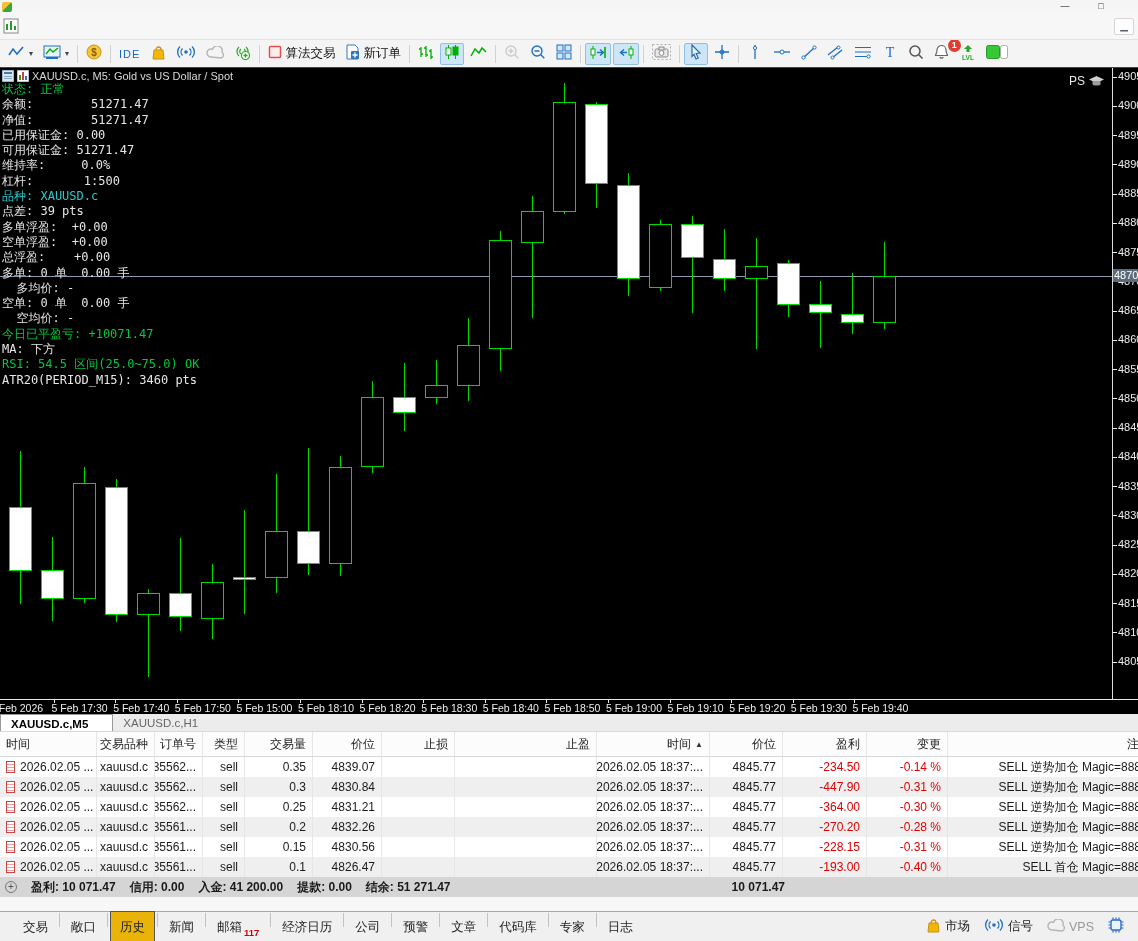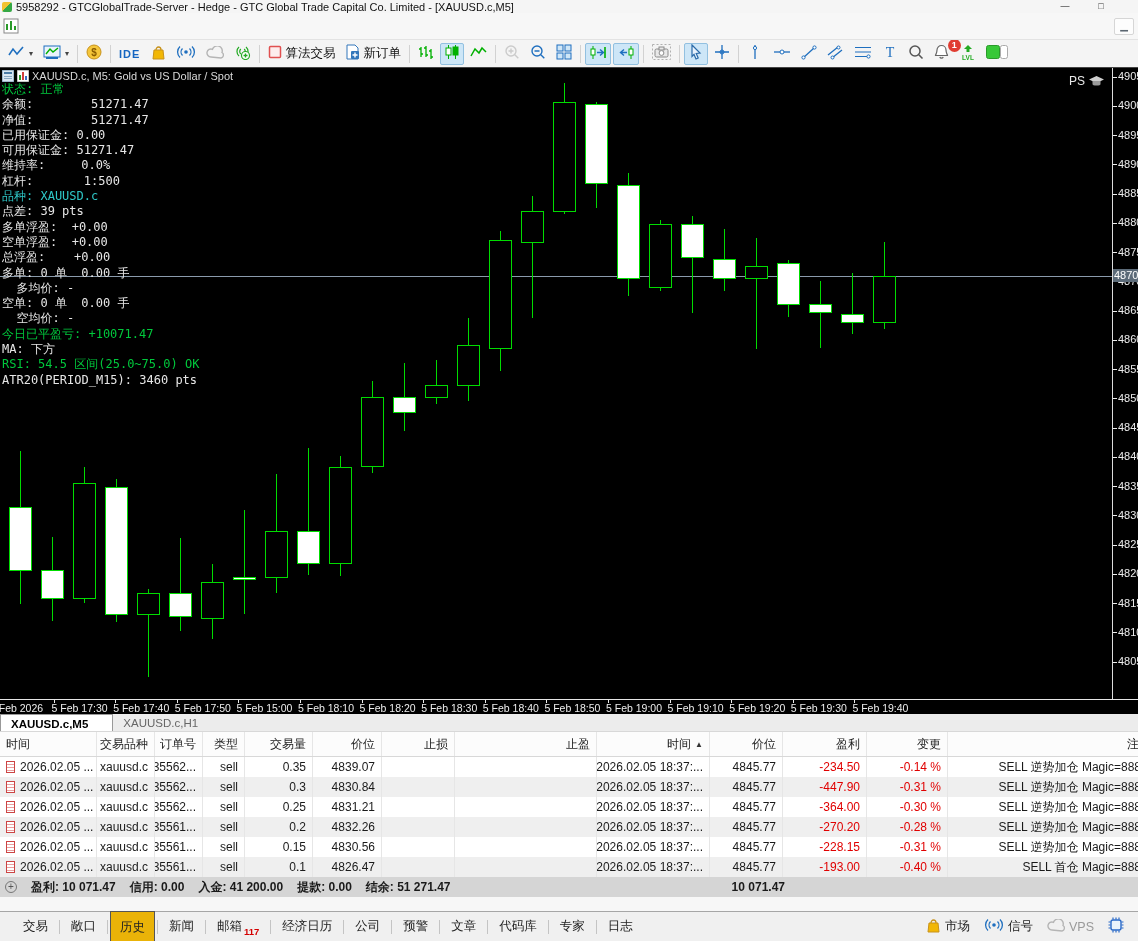--- a/index.html
+++ b/index.html
@@ -18,21 +18,21 @@
   .menubar .childicon { width:16px; height:16px; margin:0 8px 0 3px; }
   .menu-item { padding:5px 13px; font-size:12.5px; color:#111; cursor:default; }
   .child-min { position:absolute; right:4px; top:5px; width:20px; height:17px; background:#fdfdfd; border:1px solid #d6d6d6; border-radius:2px; text-align:center; line-height:14px; color:#5a6570; font-size:10px; }
 
   
   .toolbar { height:27px; background:#f4f4f4; display:flex; align-items:center; padding-left:3px; overflow:hidden; white-space:nowrap; }
   .tb-btn { height:22px; min-width:24px; display:inline-flex; align-items:center; justify-content:center; margin:0 1px; border:1px solid transparent; border-radius:2px; padding:0 3px; gap:3px; }
   .tb-btn.selected { background:#cde6f7; border-color:#92c0e0; }
   .tb-btn.disabled { opacity:.45; }
   .tb-btn .lbl { font-size:12.5px; color:#111; }
-  .tb-btn .ide { color:#1565c0; font-weight:bold; font-size:11px; letter-spacing:1px; }
+  .tb-btn .ide { color:#1565c0; font-weight:normal; font-size:11px; letter-spacing:1px; }
   .tb-sep { display:inline-block; width:1px; height:18px; background:#d2d2d2; margin:0 3px; }
   .tb-caret { font-size:8px; color:#444; margin-left:1px; }
   .badge { position:absolute; top:-4px; right:-6px; background:#e03c31; color:#fff; border-radius:50%; width:13px; height:13px; font-size:9px; line-height:13px; text-align:center; font-weight:bold; }
   .relwrap { position:relative; display:inline-flex; }
 
   
   .chart { position:relative; height:632px; background:#000; border-top:1px solid #444; }
   .chart-title { position:absolute; left:2px; top:2px; display:flex; align-items:center; gap:3px; color:#d8d8d8; font-size:11px; z-index:5; }
   .chart-info { position:absolute; left:2px; top:14px; z-index:4; font-family:"DejaVu Sans Mono","Liberation Mono",monospace; font-size:12px; line-height:15.3px; white-space:pre; }
   .watermark { position:absolute; top:6px; right:34px; color:#e8e8e8; font-size:12px; z-index:5; display:flex; align-items:center; gap:4px; }
@@ -76,21 +76,20 @@
   .btab .bbadge { color:#d40000; font-size:9.5px; font-weight:bold; margin-left:2px; margin-bottom:-2px; }
   .bstatus { position:absolute; right:14px; top:0; height:100%; display:flex; align-items:center; gap:14px; }
   .bstat-itm { display:flex; align-items:center; gap:4px; color:#222; }
   .bstat-itm.gray { color:#9a9a9a; }
 </style>
 </head>
 <body>
 
 <div class="titlebar">
   <span class="appicon"></span>
-  <span class="title">5958292 - GTCGlobalTrade-Server - Hedge - GTC Global Trade Capital Co. Limited - [XAUUSD.c,M5]</span>
   <span class="win-btn min">—</span>
   <span class="win-btn max">□</span>
 </div>
 
 <div class="menubar">
   <svg class="childicon" viewBox="0 0 16 16">
     <rect x="1" y="1" width="14" height="14" fill="#fff" stroke="#888"></rect>
     <rect x="3" y="6" width="2" height="6" fill="#2a9a2a"></rect>
     <rect x="7" y="3" width="2" height="9" fill="#2a9a2a"></rect>
     <rect x="11" y="8" width="2" height="4" fill="#2a9a2a"></rect>
@@ -844,21 +843,21 @@
       <span class="itm">入金: 41 200.00</span>
       <span class="itm">提款: 0.00</span>
       <span class="itm">结余: 51 271.47</span>
       <span class="total">10 071.47</span>
     </div>
   </div>
 
 <div class="tgap"></div>
 
 <div class="bottombar">
-  <div id="bottom-tabs" style="display:flex;align-items:center;margin-left:14px">
+  <div id="bottom-tabs" style="display:flex;margin-left:14px">
       <div class="btab">
         <span>交易</span>
       </div>
       <span class="bsep"></span>
       <div class="btab">
         <span>敞口</span>
       </div>
       <span class="bsep"></span>
       <div class="btab active">
         <span>历史</span>

